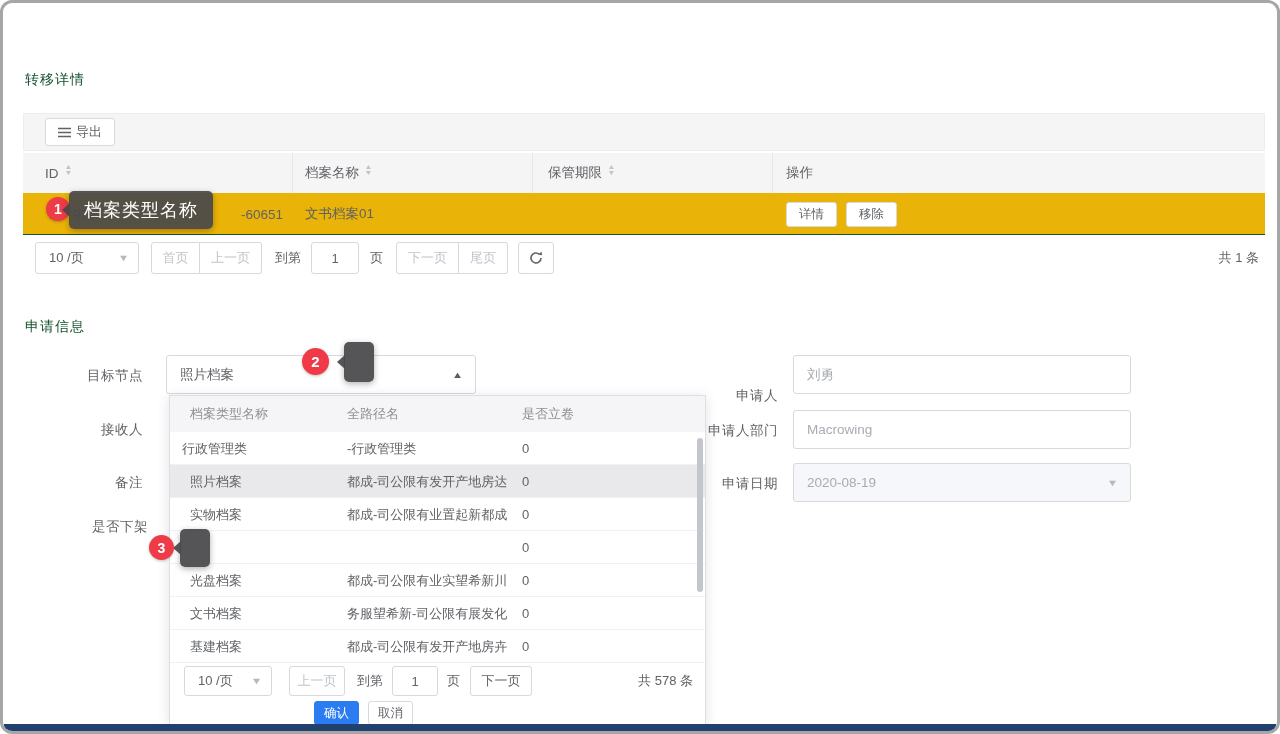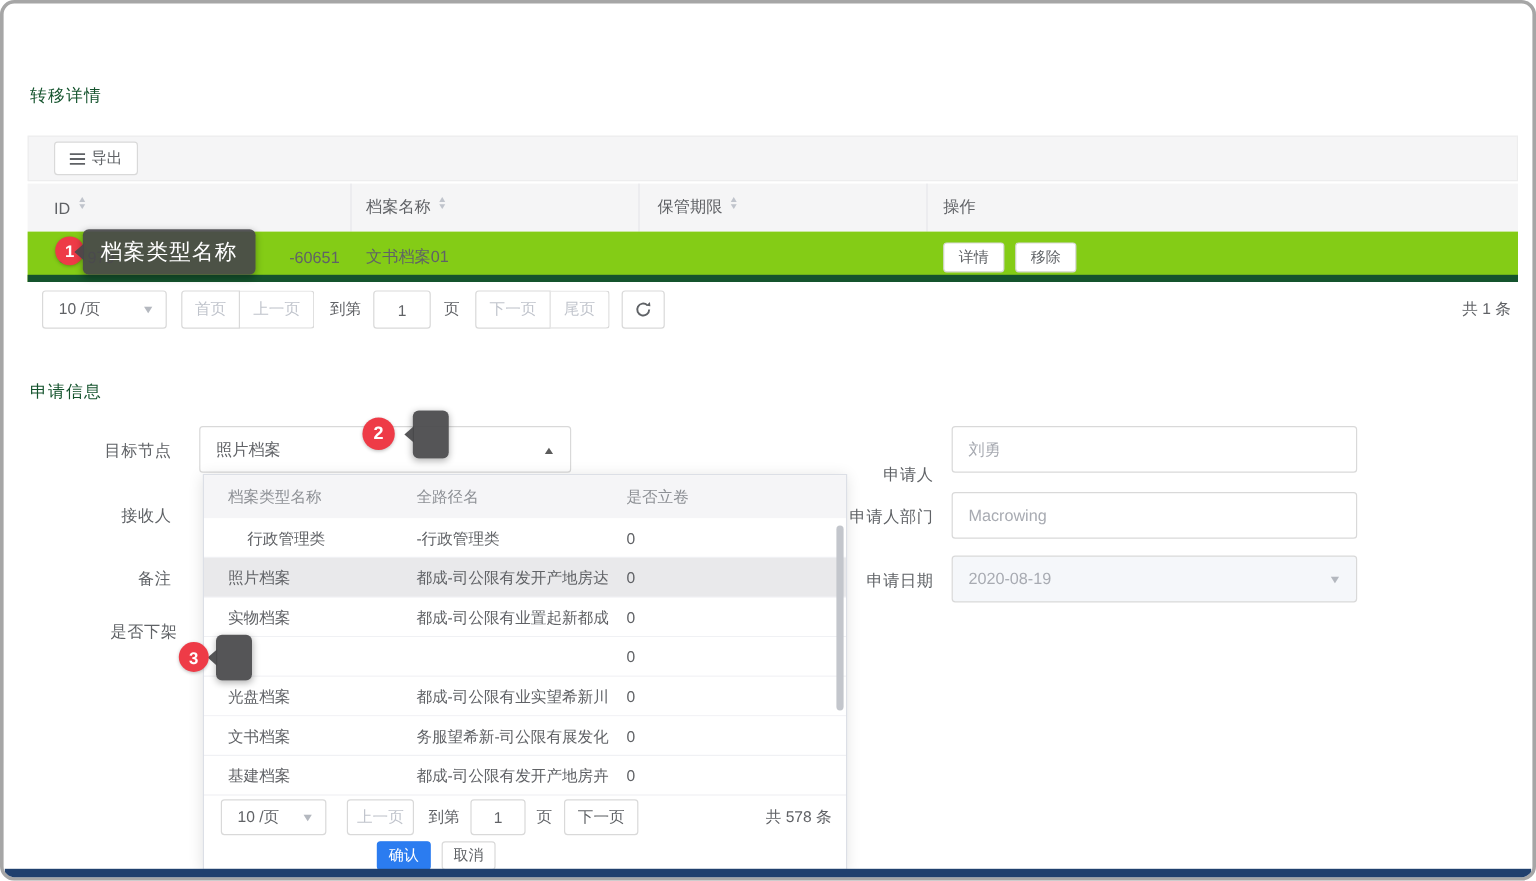--- a/index.html
+++ b/index.html
@@ -13,21 +13,21 @@
   .section-label{font-size:14px;color:#14532d;letter-spacing:1px;}
   .toolbar{left:20px;width:1242px;top:110px;height:38px;background:#f5f5f6;border:1px solid #ededee;box-sizing:border-box;}
   .btn{display:inline-flex;align-items:center;justify-content:center;background:#fff;border:1px solid #d9d9d9;border-radius:3px;color:#5f6266;font-size:13px;box-sizing:border-box;cursor:pointer;gap:5px;}
   .btn.disabled{color:#c0c4cc;cursor:default;}
   .btn.primary{background:#2b7cf0;border-color:#2b7cf0;color:#fff;}
   .thead{left:20px;width:1242px;top:150px;height:40px;background:#f5f5f6;box-sizing:border-box;}
   .th{position:absolute;top:0;height:40px;display:flex;align-items:center;color:#606266;font-size:13.5px;box-sizing:border-box;border-right:1px solid #e7e7e9;}
   .th:last-child{border-right:none;}
   .sort{display:inline-flex;flex-direction:column;margin-left:6px;line-height:0;}
   .sort span{font-size:7px;color:#c0c4cc;height:6px;display:block;transform:scaleX(1.2);}
-  .trow{left:20px;width:1242px;top:190px;height:42px;background:#84cc16;border-bottom:6px solid #14532d;box-sizing:border-box;}
+  .trow{left:20px;width:1242px;top:190px;height:42px;background:#eab308;border-bottom:1px solid #14532d;box-sizing:border-box;}
   .td{position:absolute;top:0;height:42px;display:flex;align-items:center;color:#606266;font-size:13.5px;overflow:hidden;}
   .pagebar{left:20px;width:1242px;top:238px;height:34px;display:flex;align-items:center;box-sizing:border-box;font-size:13px;color:#606266;}
   .psel{height:32px;border:1px solid #d9d9d9;border-radius:3px;display:inline-flex;align-items:center;justify-content:space-between;padding:0 10px 0 13px;box-sizing:border-box;background:#fff;color:#606266;cursor:pointer;}
   .caret{font-size:9px;color:#b4b8bf;transform:scaleX(1.3);}
   .pgroup{display:inline-flex;}
   .pgroup .btn{border-radius:0;height:32px;}
   .pgroup .btn:first-child{border-radius:3px 0 0 3px;}
   .pgroup .btn:last-child{border-radius:0 3px 3px 0;border-left:none;}
   .pginput{height:32px;width:48px;border:1px solid #d9d9d9;border-radius:3px;text-align:center;font-size:13px;color:#606266;box-sizing:border-box;outline:none;background:#fff;}
   .flabel{font-size:13.5px;color:#5f6266;text-align:right;position:absolute;letter-spacing:0.5px;}
@@ -167,21 +167,21 @@
   </div>
 
   <div class="abs panel">
     <div class="phead">
       <div class="phcell" style="left:0;width:167px;padding-left:20px;">档案类型名称</div>
       <div class="phcell" style="left:167px;width:167px;padding-left:10px;">全路径名</div>
       <div class="phcell" style="left:334px;width:201px;padding-left:18px;">是否立卷</div>
     </div>
 
     <div class="prow" style="top:36px;">
-      <div class="pcell" style="left:0;width:167px;padding-left:36px;">行政管理类</div>
+      <div class="pcell" style="left:0;width:167px;padding-left:12px;">行政管理类</div>
       <div class="pcell" style="left:167px;width:160px;padding-left:10px;">-行政管理类</div>
       <div class="pcell" style="left:334px;width:201px;padding-left:18px;">0</div>
     </div>
     <div class="prow hl" style="top:69px;">
       <div class="pcell" style="left:0;width:167px;padding-left:20px;">照片档案</div>
       <div class="pcell" style="left:167px;width:160px;padding-left:10px;">都成-司公限有发开产地房达</div>
       <div class="pcell" style="left:334px;width:201px;padding-left:18px;">0</div>
     </div>
     <div class="prow" style="top:102px;">
       <div class="pcell" style="left:0;width:167px;padding-left:20px;">实物档案</div>

